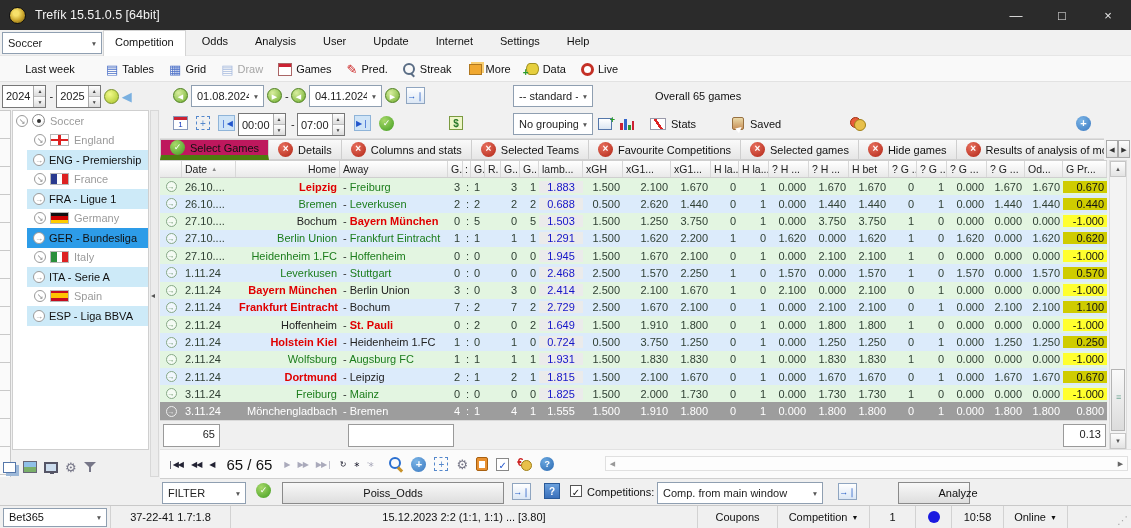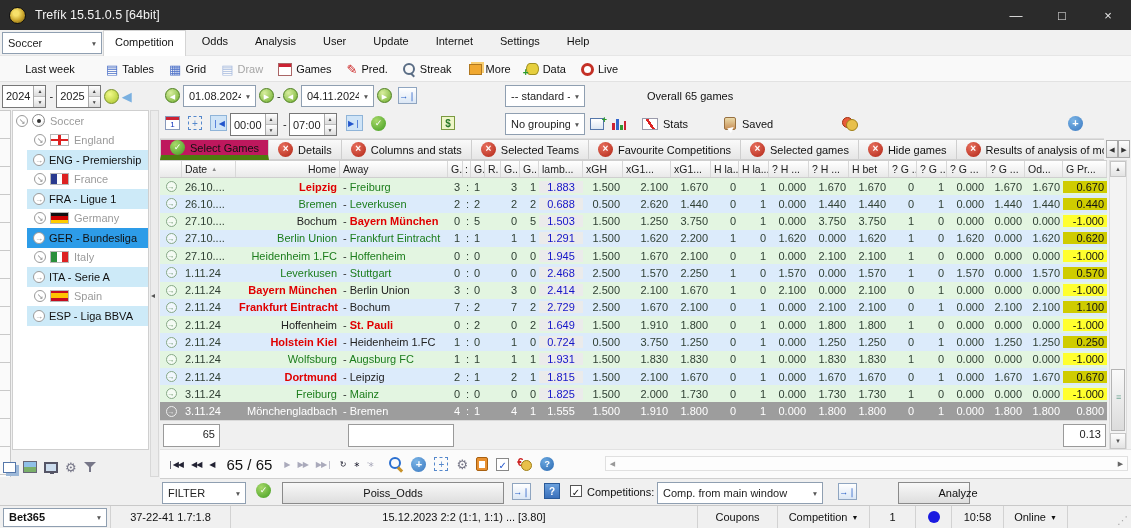--- a/index.html
+++ b/index.html
@@ -131,21 +131,21 @@
   .splitter { position:absolute; top:28px; right:1px; width:9px; bottom:28px; background:#ececec; border:1px solid #d8d8d8; }
   .splitter::after { content:"◂"; position:absolute; top:180px; left:0; font-size:8px; color:#555; }
   .sideicons { position:absolute; left:3px; top:373px; height:24px; display:flex; align-items:center; gap:7px; }
   .windows-icon { width:13px; height:11px; background:#fff; border:1px solid #5577aa; box-shadow:3px 3px 0 #9db8d8; }
   .image-icon { width:14px; height:12px; border:1px solid #667; background:linear-gradient(#8fc0e8 50%, #7ab06a 50%); }
   .monitor-icon { width:14px; height:11px; border:2px solid #556; background:#cde; }
   .monitor-icon::after { content:""; position:absolute; left:4px; bottom:-3px; width:4px; height:3px; background:#556; }
 
   
   .main { position:absolute; top:82px; left:160px; right:0; bottom:23px; background:#f1f1f1; }
-  .frow1, .frow2 { position:absolute; left:0; right:0; height:28px; }
+  .frow1, .frow2 { position:absolute; left:8px; right:0; height:28px; }
   .frow1 { top:0; } .frow2 { top:28px; }
   .abs { position:absolute; }
   .lbl { color:#111; }
 
   
   .vtabs { position:absolute; top:56px; left:0; right:27px; height:22px; background:#ececec; display:flex; overflow:hidden; border-top:1px solid #dedede; }
   .vtab { display:flex; align-items:center; gap:5px; padding:0 9px; border:1px solid #cfcfcf; border-left:none; background:linear-gradient(#fafafa,#e6e6e6); white-space:nowrap; color:#111; }
   .vtab:first-child { border-left:1px solid #cfcfcf; }
   .vtab.on { background:#be185d; border-bottom:5px solid #4d7c0f; }
   .vtabarrows { position:absolute; top:58px; right:1px; display:flex; }
@@ -199,21 +199,21 @@
   .hsl { left:0; } .hsr { right:0; color:#666; }
 
   
   .fbar { position:absolute; top:396px; left:0; right:0; bottom:0; background:#f0f0f0; border-top:1px solid #cfcfcf; }
   .poissbtn { position:absolute; left:122px; top:3px; width:222px; height:22px; font-size:11px; color:#111; }
   .analyzebtn { position:absolute; left:738px; top:3px; width:72px; height:22px; font-size:11px; color:#111;padding-left:48px; }
 
   
   .statusbar { position:absolute; left:0; right:0; bottom:0; height:23px; background:#f0f0f0; border-top:1px solid #c9c9c9; display:flex; align-items:stretch; }
   .seg { display:flex; align-items:center; justify-content:center; border-left:1px solid #d2d2d2; white-space:nowrap; overflow:hidden; color:#111; }
-  .seg.first { border-left:none;font-weight:bold; }
+  .seg.first { border-left:none; }
   .bluedot { width:12px; height:12px; border-radius:50%; background:#1a1ae0; }
   .caret { font-size:7px; margin-left:4px; color:#111; }
   .grip { position:relative; }
   .grip::after { content:"⋰"; position:absolute; right:3px; bottom:1px; color:#aaa; font-size:11px; }
 </style>
 </head>
 <body>
 
 <div class="window">
 

